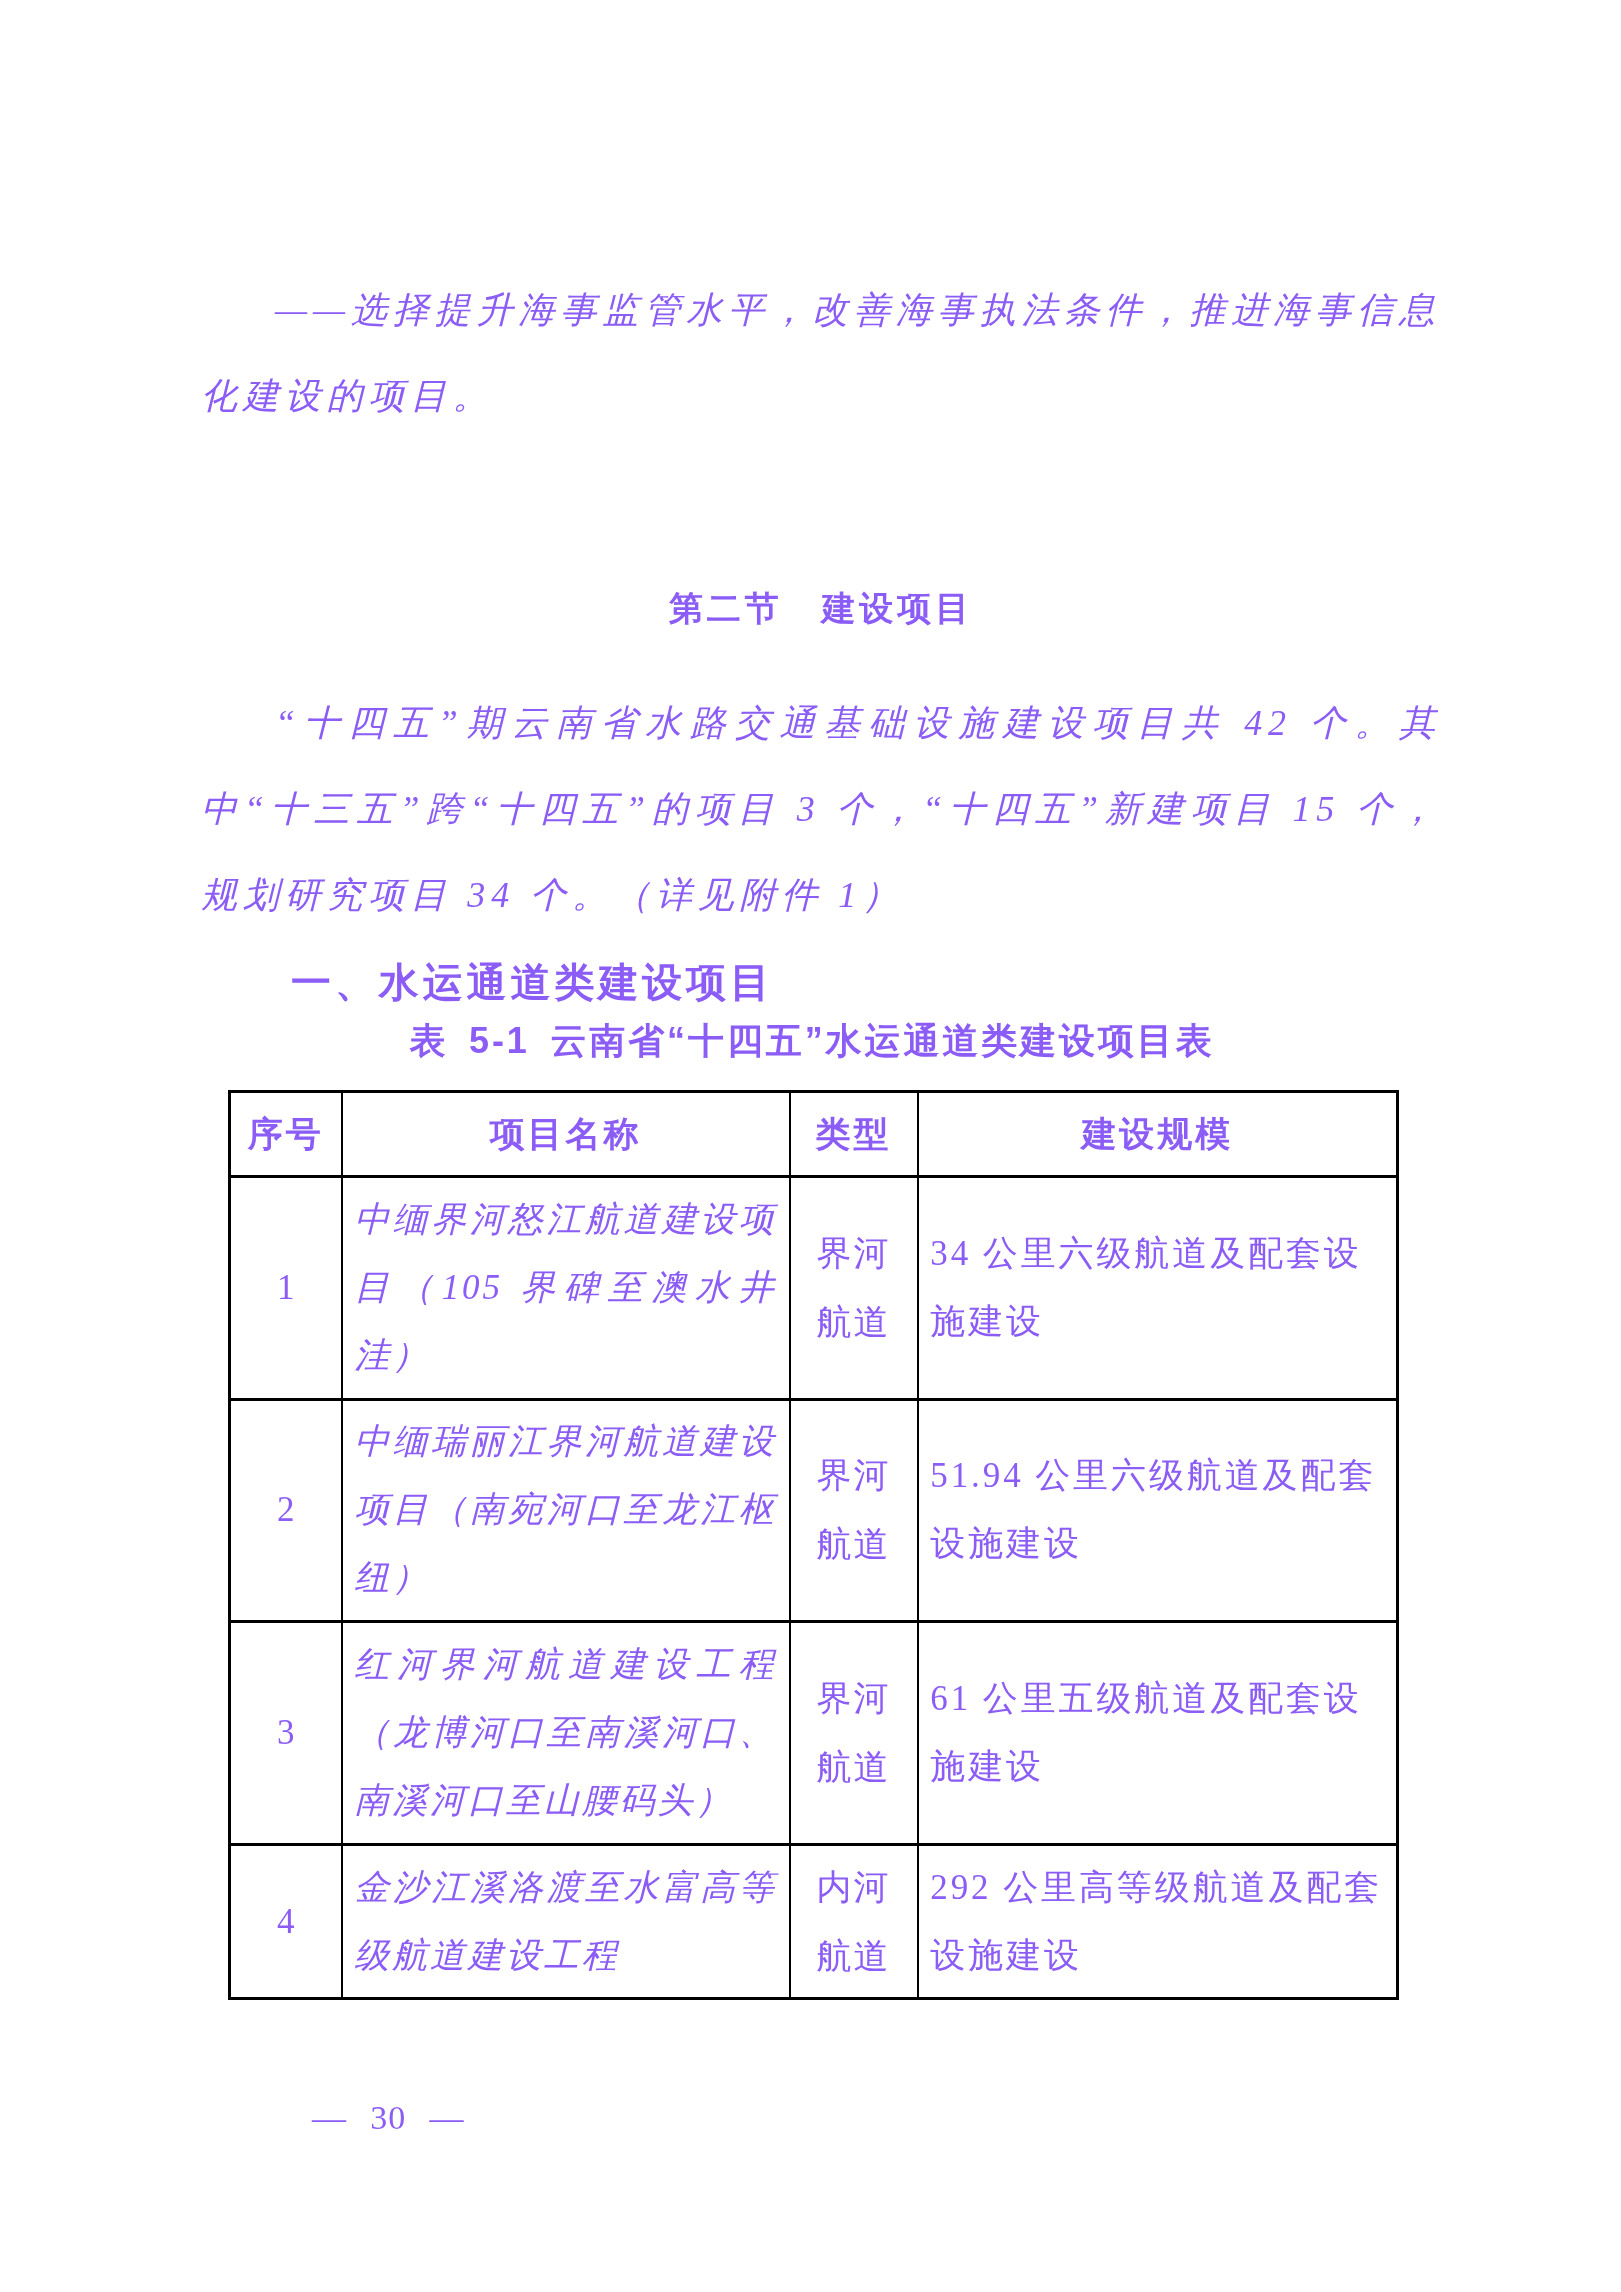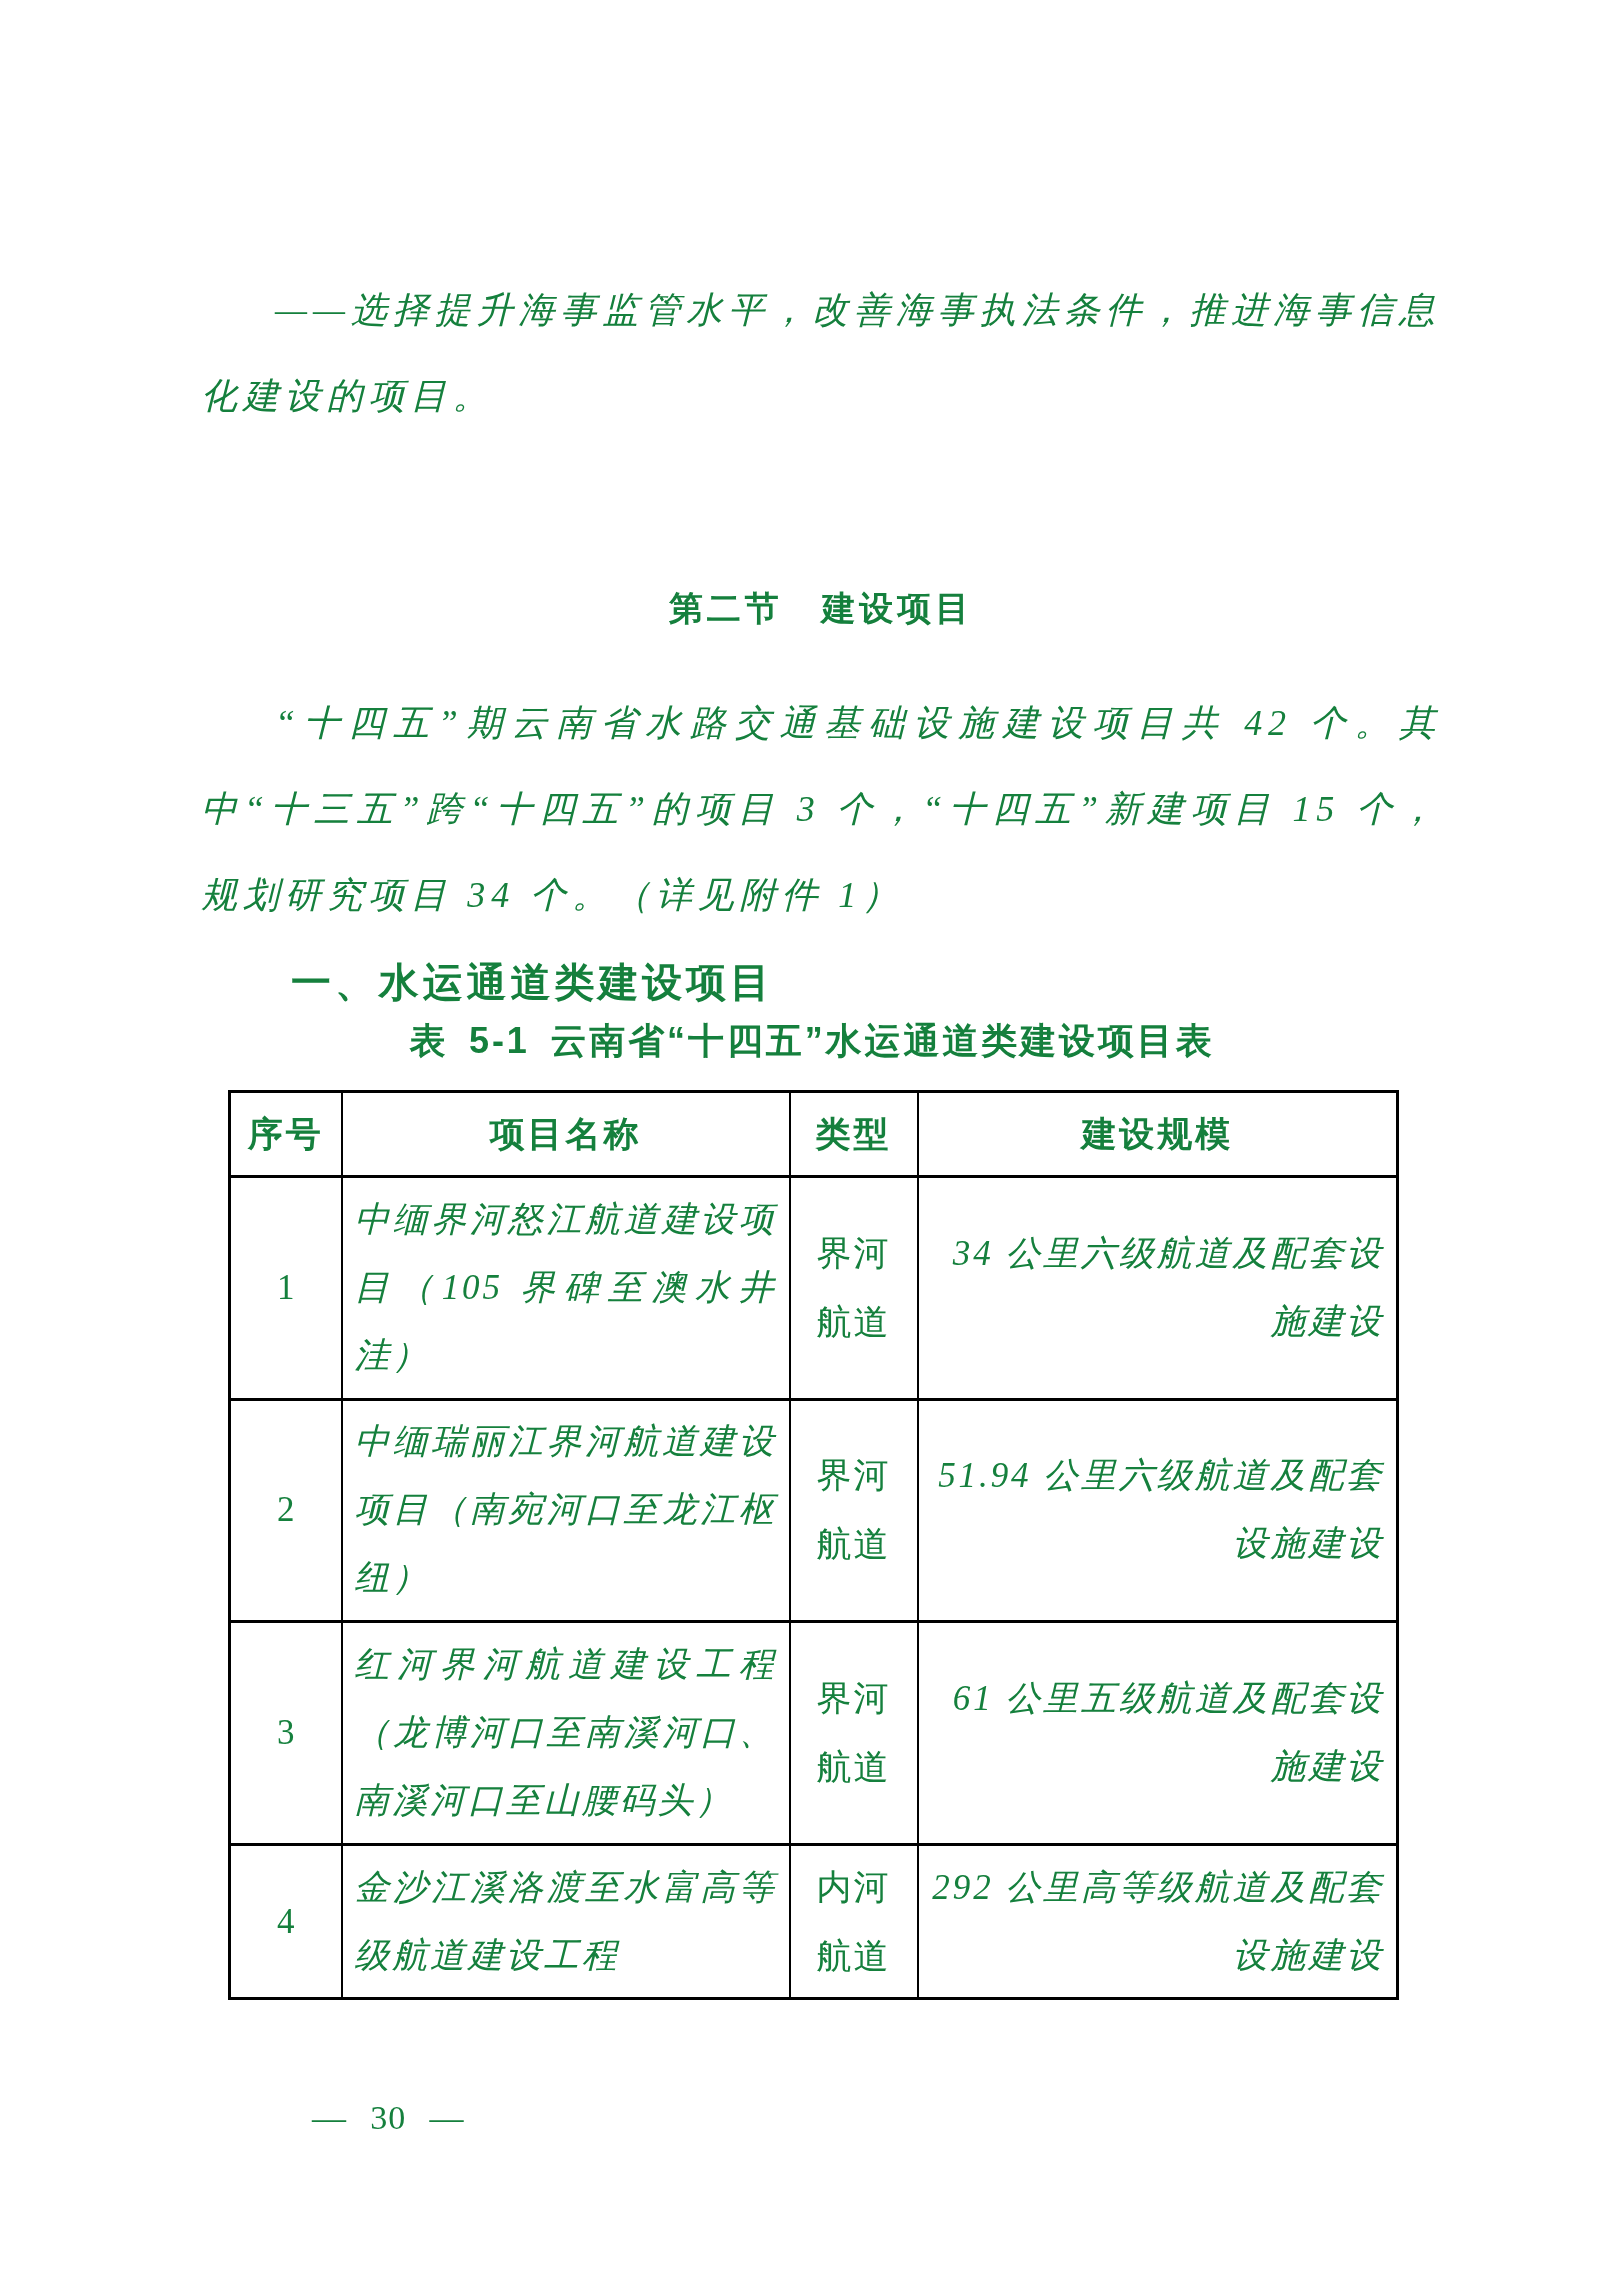--- a/index.html
+++ b/index.html
@@ -2,21 +2,21 @@
 <html><head>
 <meta charset="utf-8">
 <style>
   html, body { margin: 0; padding: 0; background: #e8e8e8; }
   .page {
     position: relative;
     width: 1621px;
     height: 2293px;
     margin: 0 auto;
     background: #ffffff;
-    color: #15803d;
+    color: #8b5cf6;
     font-family: "Liberation Serif", serif;
     overflow: hidden;
   }
   
   .para {
     position: absolute;
     left: 201px;
     width: 1240px;
     margin: 0;
     font-size: 36px;
@@ -117,25 +117,24 @@
     padding: 7.8px 11.8px;
     text-align: justify;
   }
   td.cell-type {
     text-align: center;
     white-space: pre-line;
     line-height: 69px;
     letter-spacing: 2px;
   }
   td.cell-scale {
-    font-style: italic;
     letter-spacing: 2.9px;
     line-height: 68px;
     padding: 7.8px 11.8px;
-    text-align: right;
+    text-align: left;
   }
   .page-number {
     position: absolute;
     top: 2099px;
     left: 312px;
     font-family: "Liberation Serif", serif;
     font-size: 34px;
     word-spacing: 13.7px;
     letter-spacing: 1px;
   }

